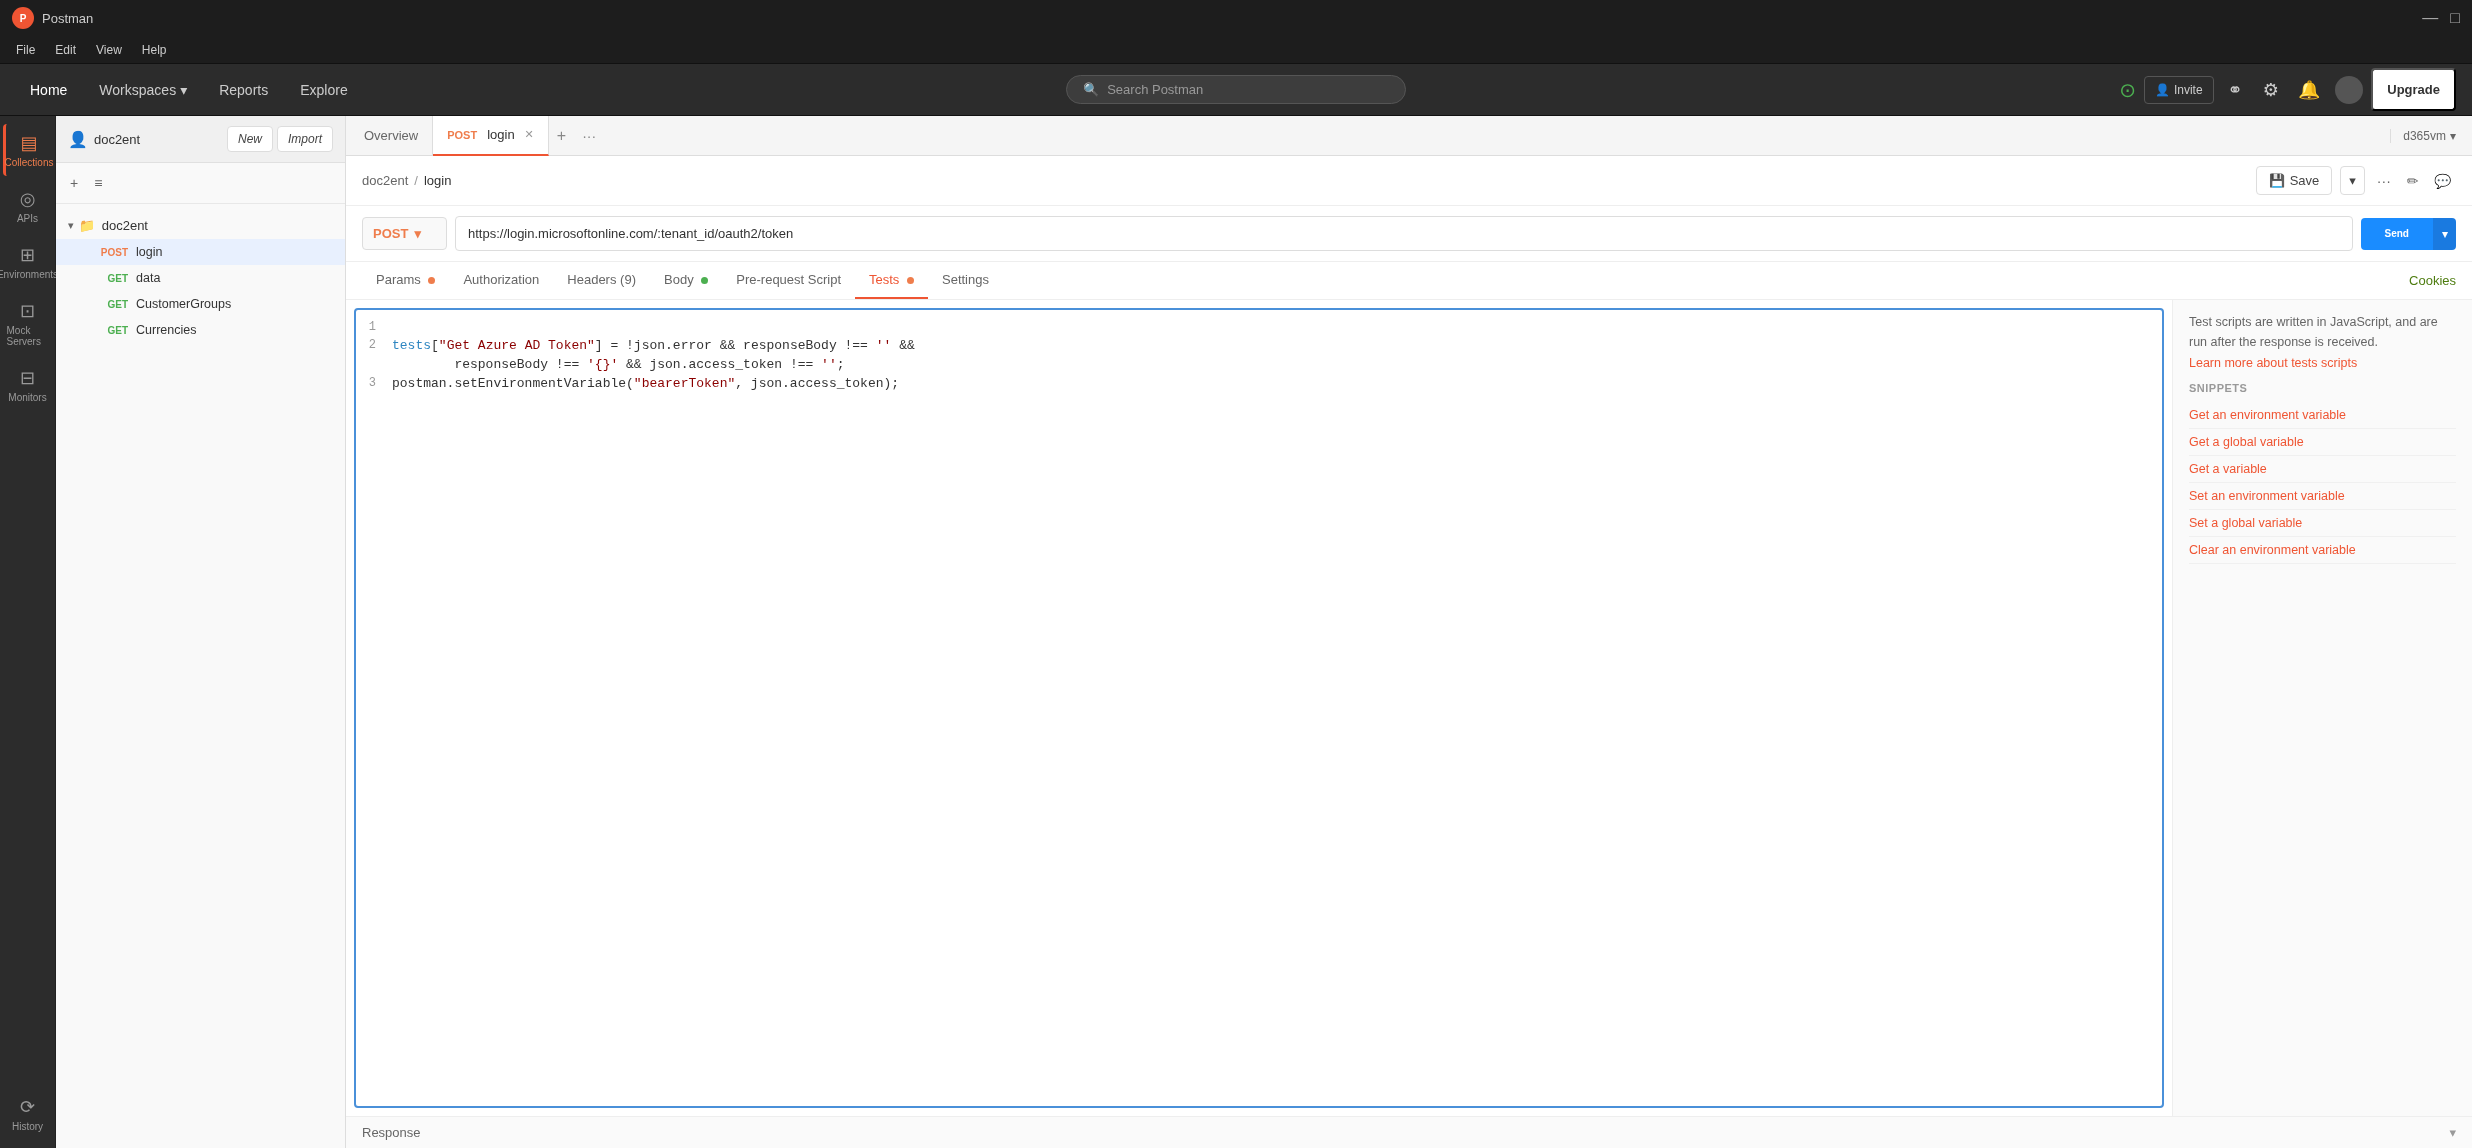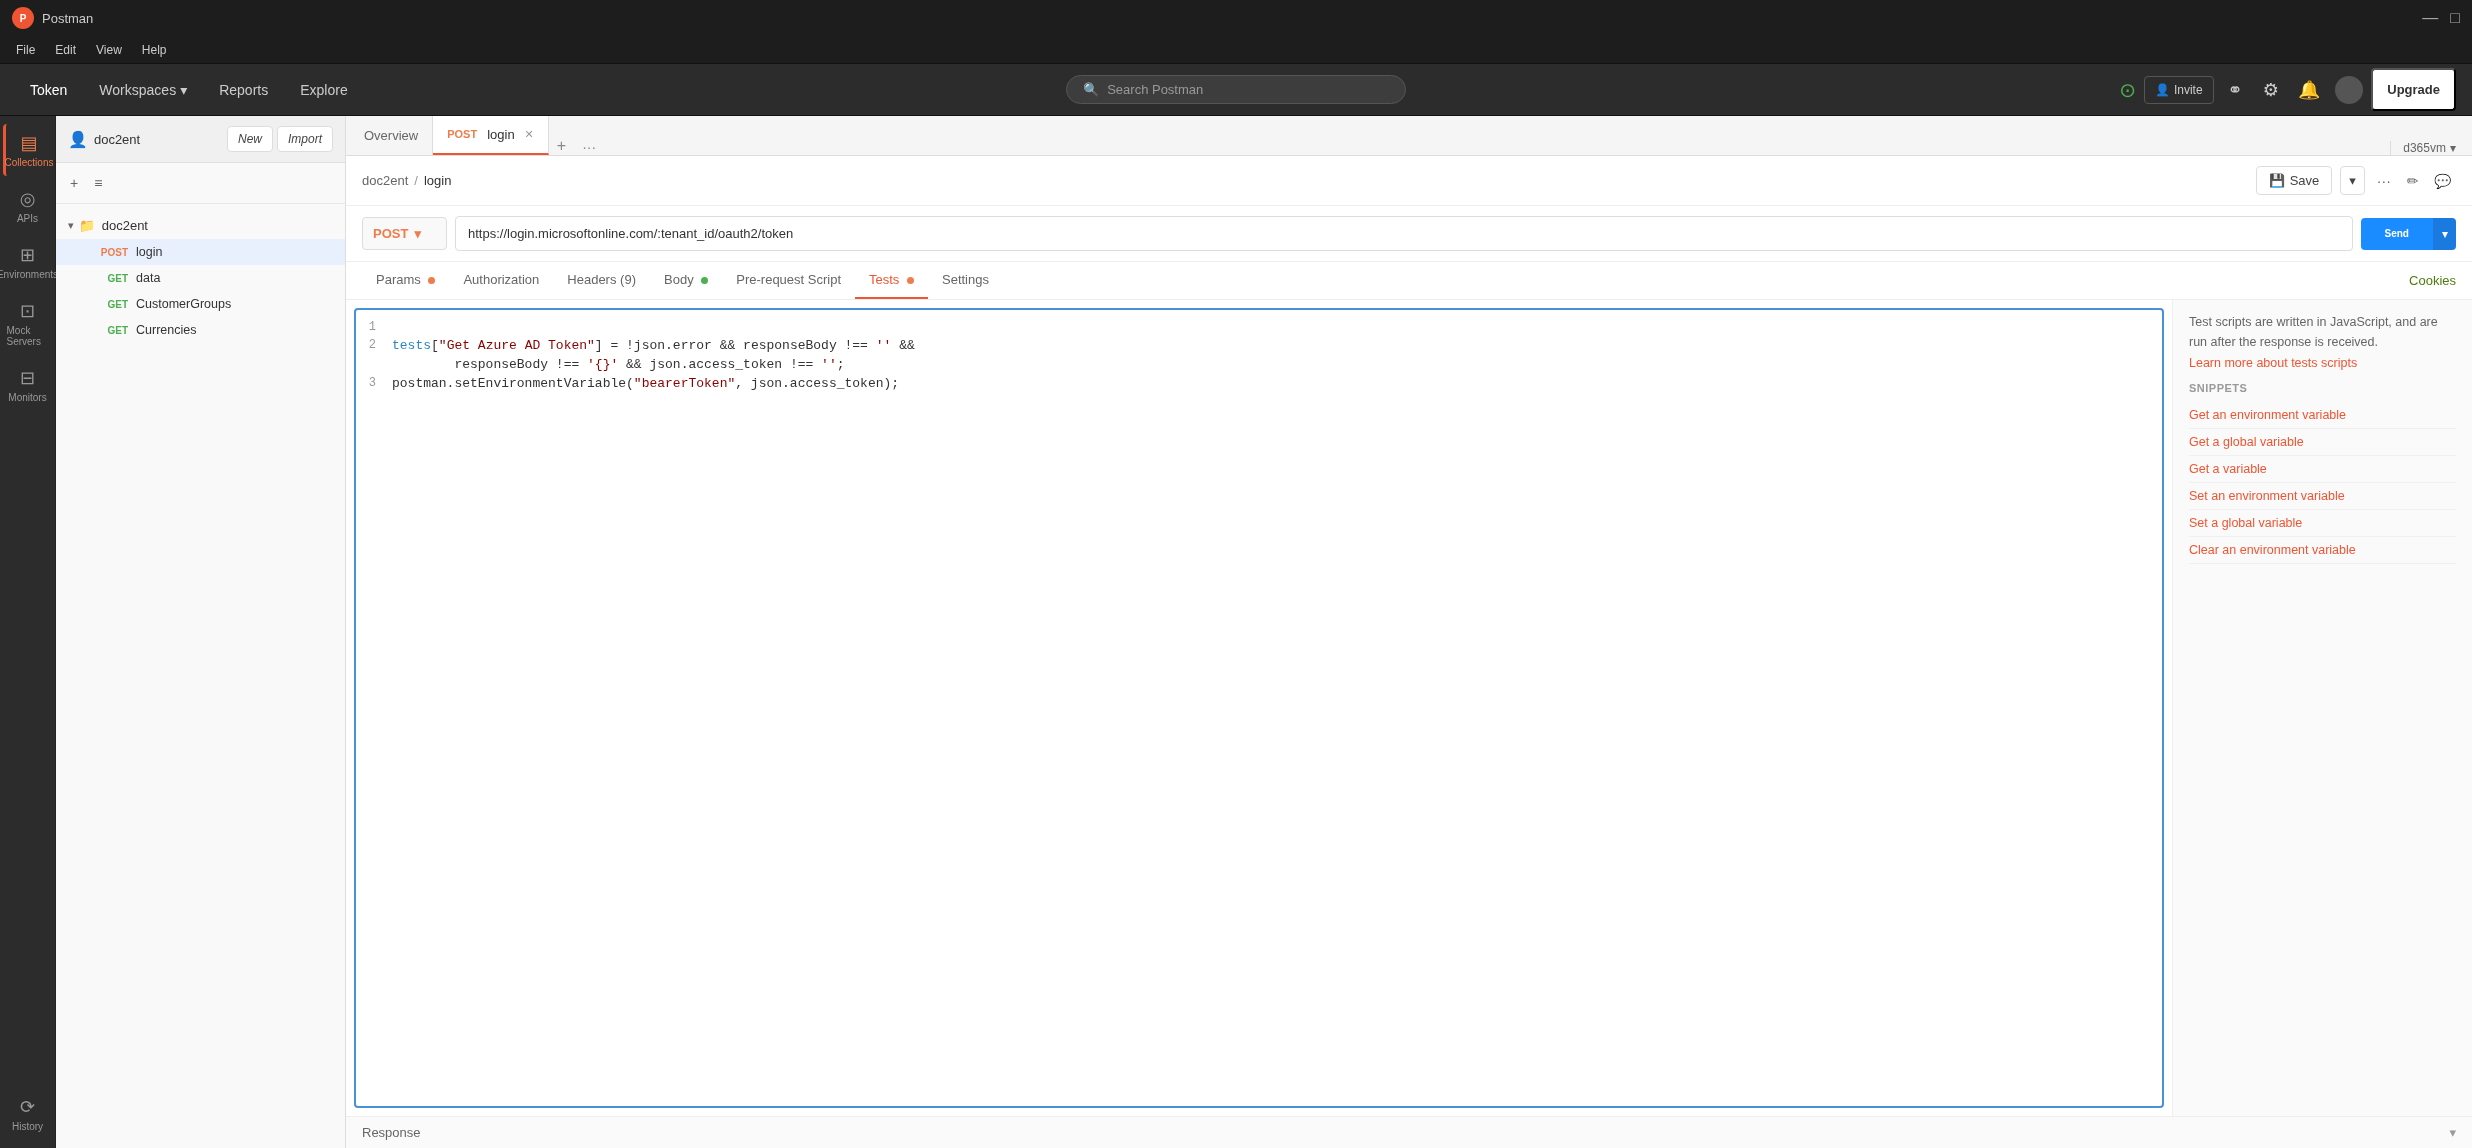--- a/index.html
+++ b/index.html
@@ -160,21 +160,21 @@
       flex: 1;
       display: flex;
       flex-direction: column;
       background: #fff;
       overflow: hidden;
     }
 
     
     .tabs-bar {
       display: flex;
-      align-items: flex-end;
+      align-items: center;
       background: #f5f5f5;
       border-bottom: 1px solid #ddd;
       padding: 0 4px;
       height: 40px;
     }
     .tab {
       display: flex;
       align-items: center;
       gap: 6px;
       padding: 0 14px;
@@ -367,21 +367,21 @@
 
 <div class="menu-bar">
   <span class="menu-item">File</span>
   <span class="menu-item">Edit</span>
   <span class="menu-item">View</span>
   <span class="menu-item">Help</span>
 </div>
 
 <div class="top-nav">
   <div class="nav-left">
-    <span class="nav-item active">Token</span>
+    <span class="nav-item active">Home</span>
     <span class="nav-item nav-item-workspaces">
       <span>Workspaces</span>
       <span>▾</span>
     </span>
     <span class="nav-item">Reports</span>
     <span class="nav-item">Explore</span>
   </div>
   <div class="nav-center">
     <div class="search-bar">
       <span style="color:#999;">🔍</span>

